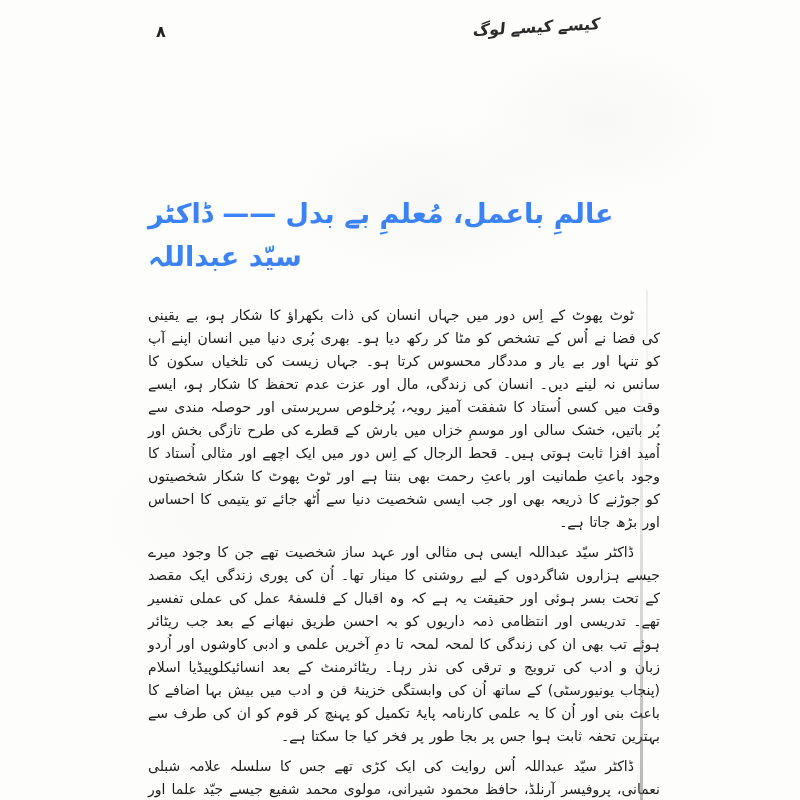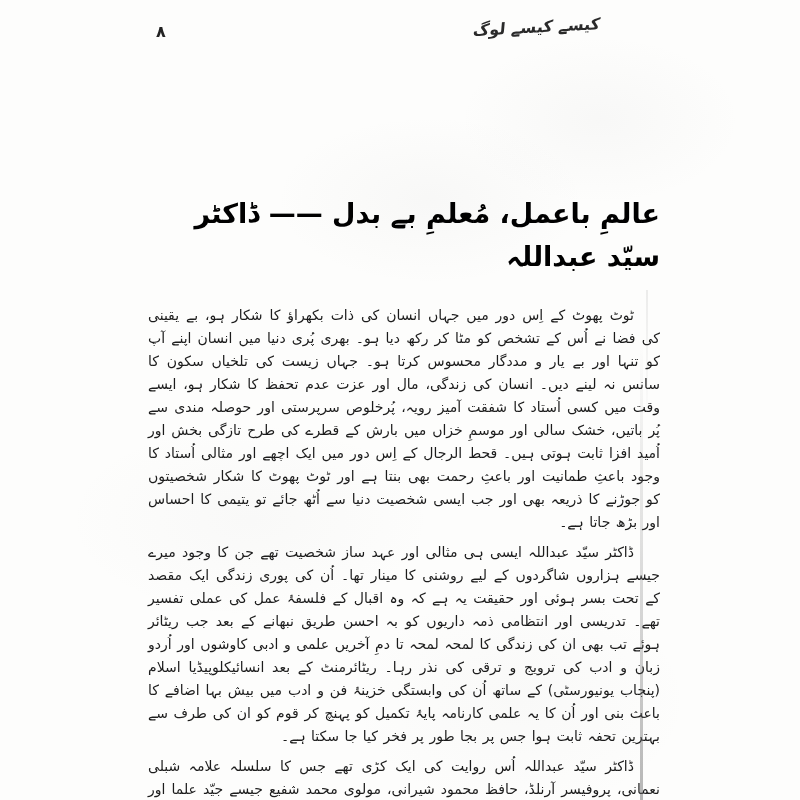--- a/index.html
+++ b/index.html
@@ -51,24 +51,24 @@
   }
   .article {
     position: absolute;
     top: 192px;
     left: 148px;
     width: 512px;
     direction: rtl;
   }
   .article-title {
     margin: 0 0 26px 0;
-    text-align: right;
+    text-align: left;
     font-size: 27px;
     font-weight: bold;
-    color: #000000;
+    color: #3b82f6;
     line-height: 1.6;
     direction: rtl;
   }
   .article-body p {
     margin: 0 0 7px 0;
     font-size: 14px;
     line-height: 23px;
     text-align: justify;
     text-indent: 26px;
     direction: rtl;

